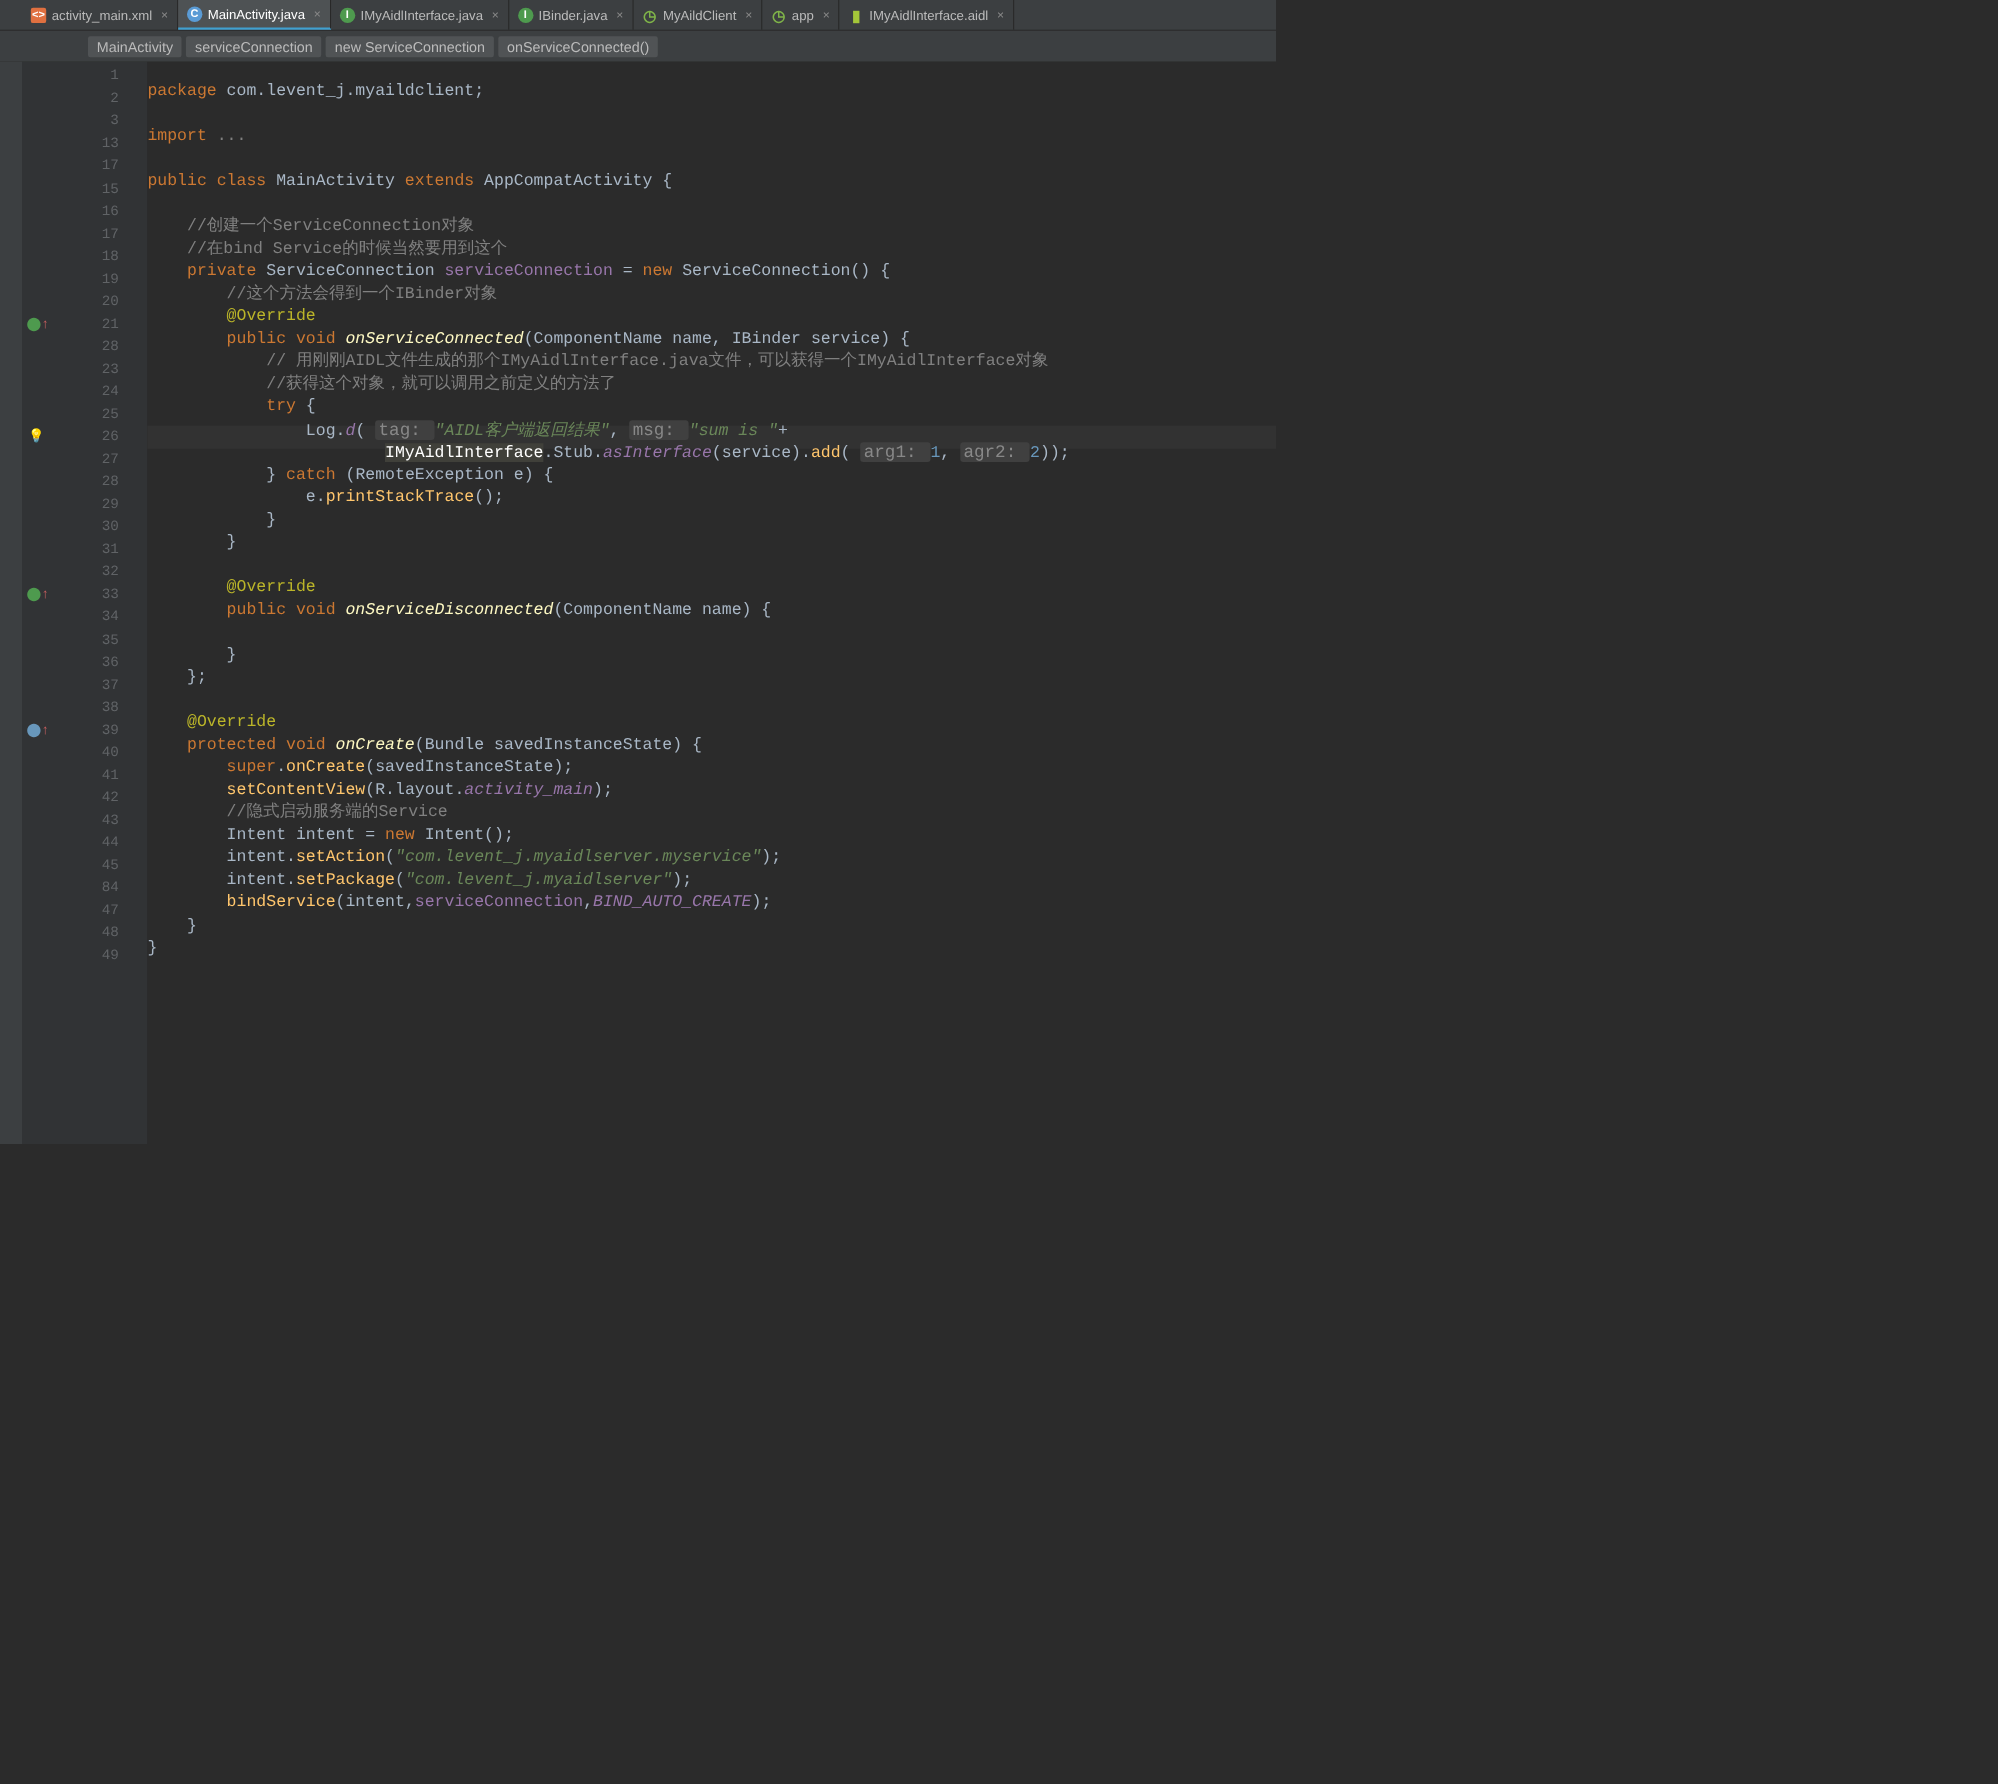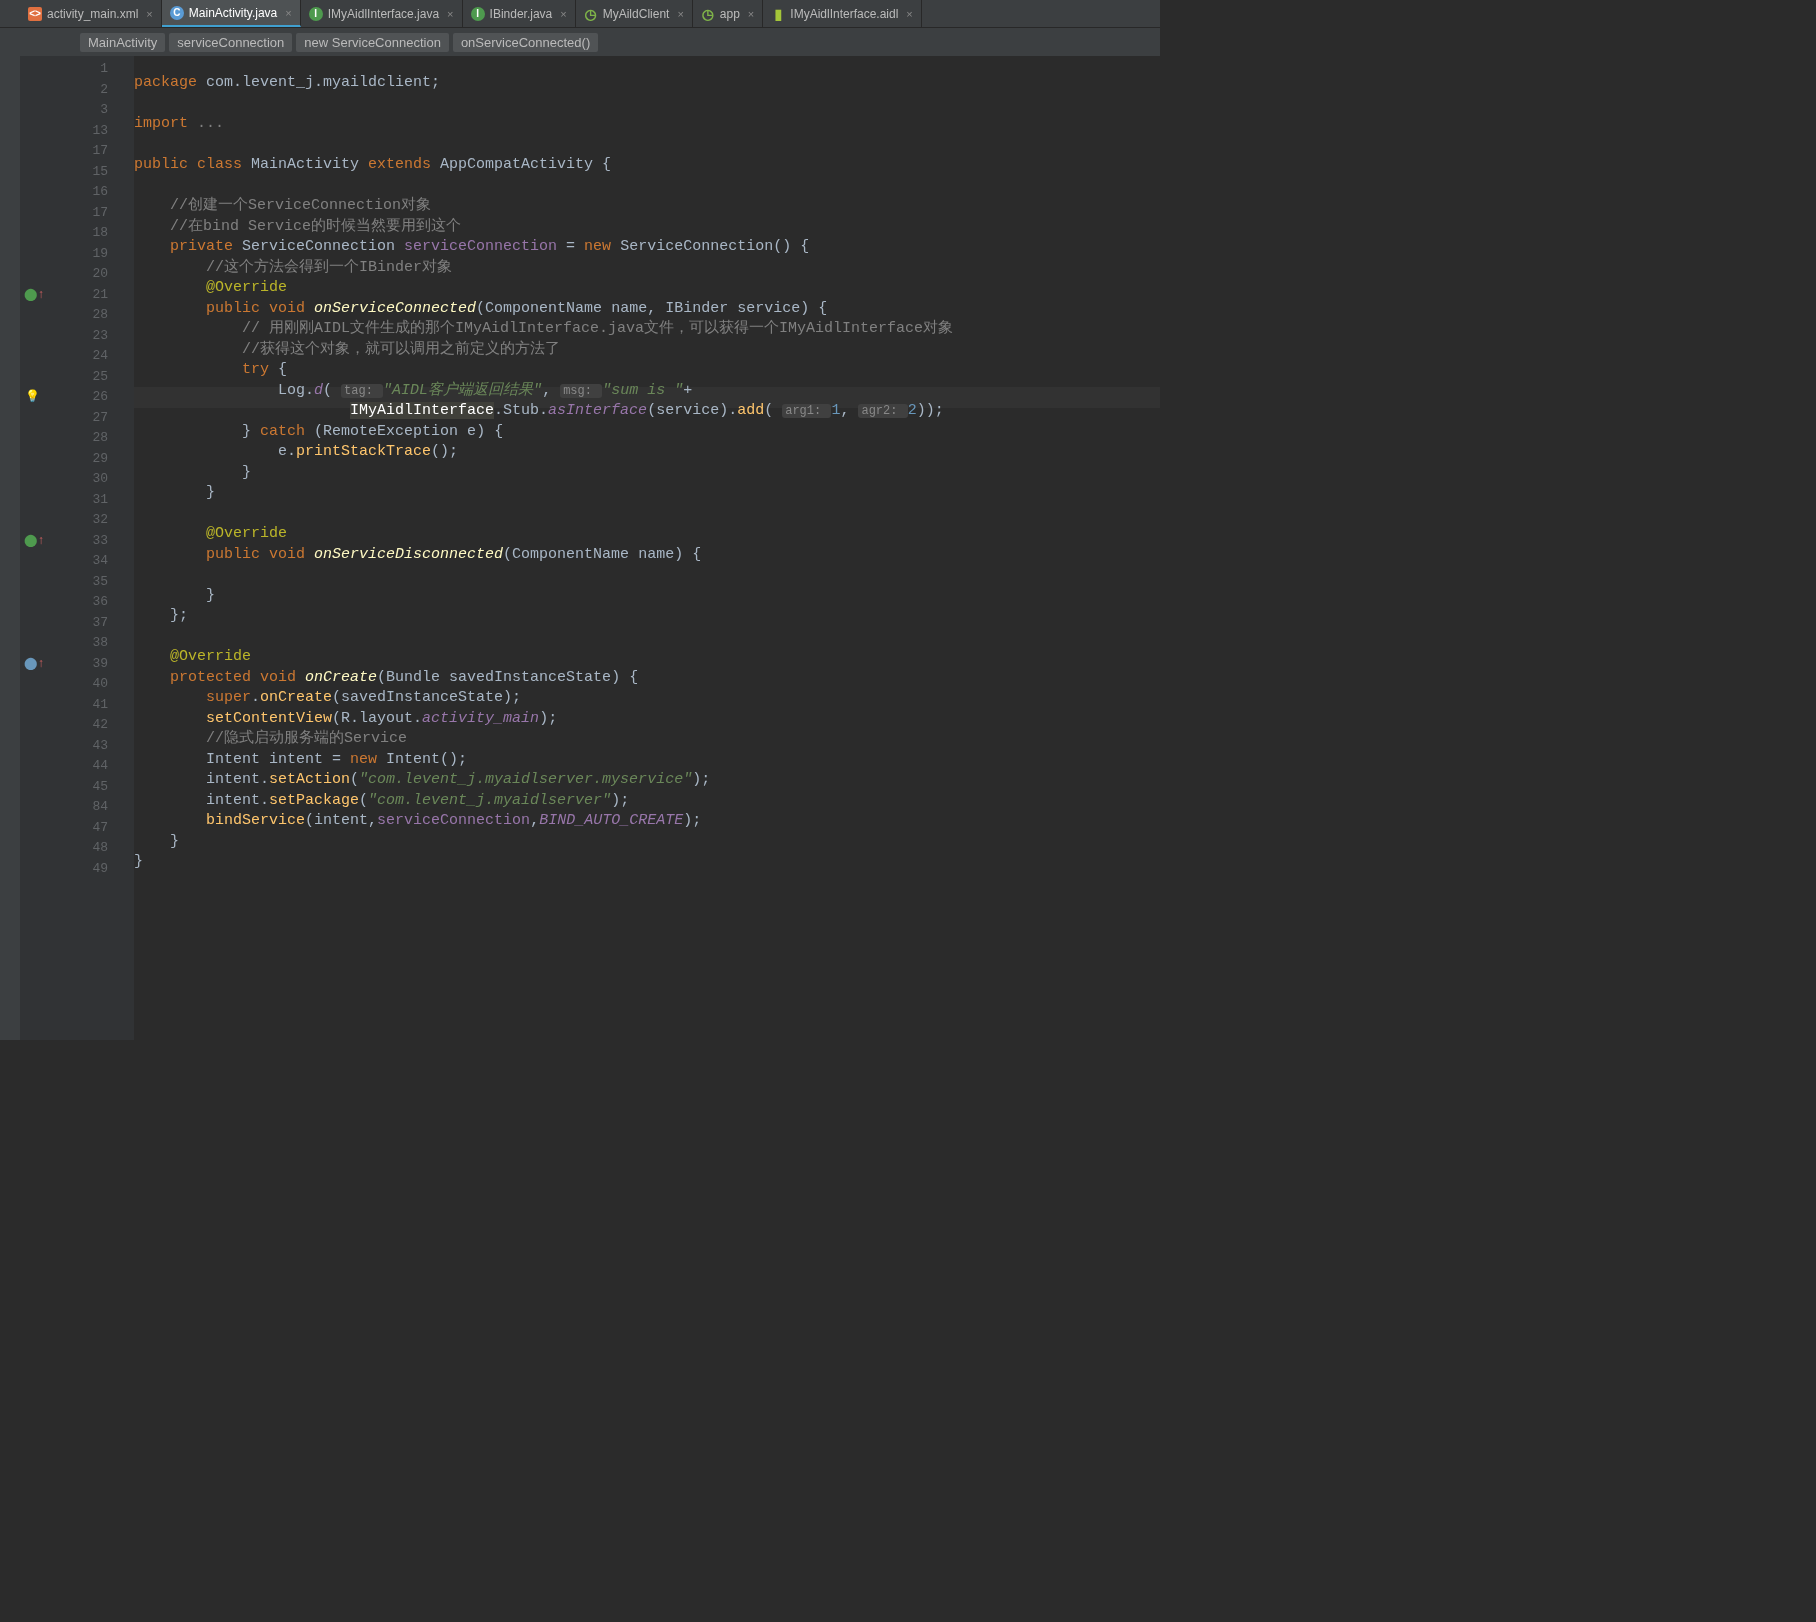--- a/index.html
+++ b/index.html
@@ -144,21 +144,21 @@
 .number { color: #6897bb; }
 .var { color: #a9b7c6; margin-top: 16px; }
 .pkg { color: #a9b7c6; }
 .classname { color: #a9b7c6; }
 .const { color: #9876aa; font-style: italic; }
 .highlighted-ref { background: #40403a; color: #ffffff; }
 .hint-box {
   background: #404040;
   border-radius: 3px;
   padding: 0 3px;
-  font-size: 12px;
+  font-size: 16px;
   color: #888;
 }
 </style>
 </head>
 <body>
 
 <div class="editor-container">
   <div class="tabs-bar" id="tabs-bar">
       <div class="tab">
         <span class="file-icon icon-xml">&lt;&gt;</span>

